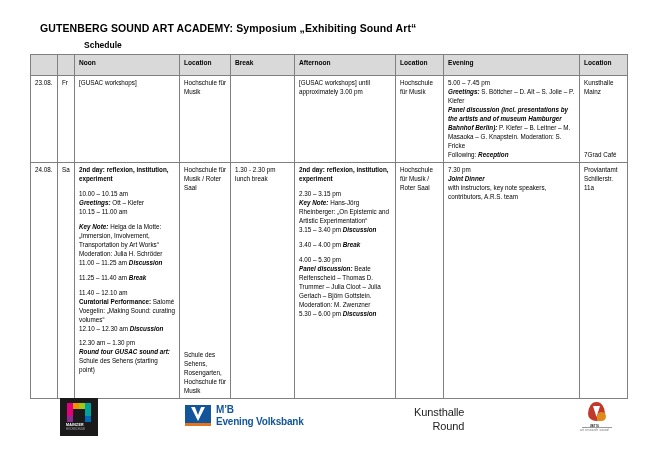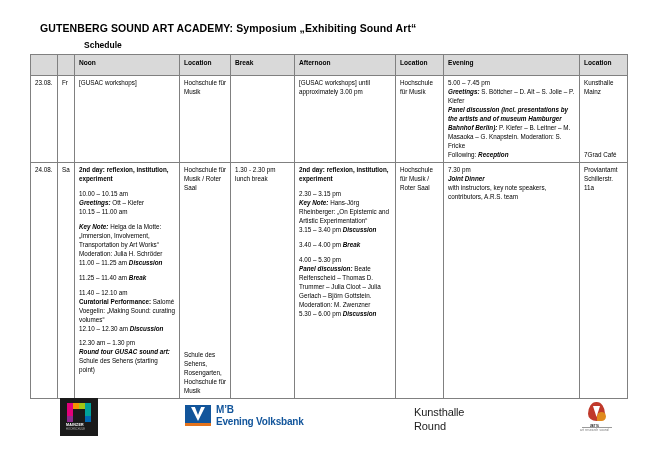--- a/index.html
+++ b/index.html
@@ -168,20 +168,21 @@
   }
 
   .logo-kunsthalle {
     position: absolute;
     left: 414px;
     top: 9px;
     font-size: 11px;
     line-height: 1.28;
     color: #1c1c1c;
     letter-spacing: -0.1px;
+    text-align: right;
   }
 
   .logo-ars {
     position: absolute;
     left: 578px;
     top: 6px;
     width: 40px;
     height: 34px;
   }
   .logo-ars .drop {

